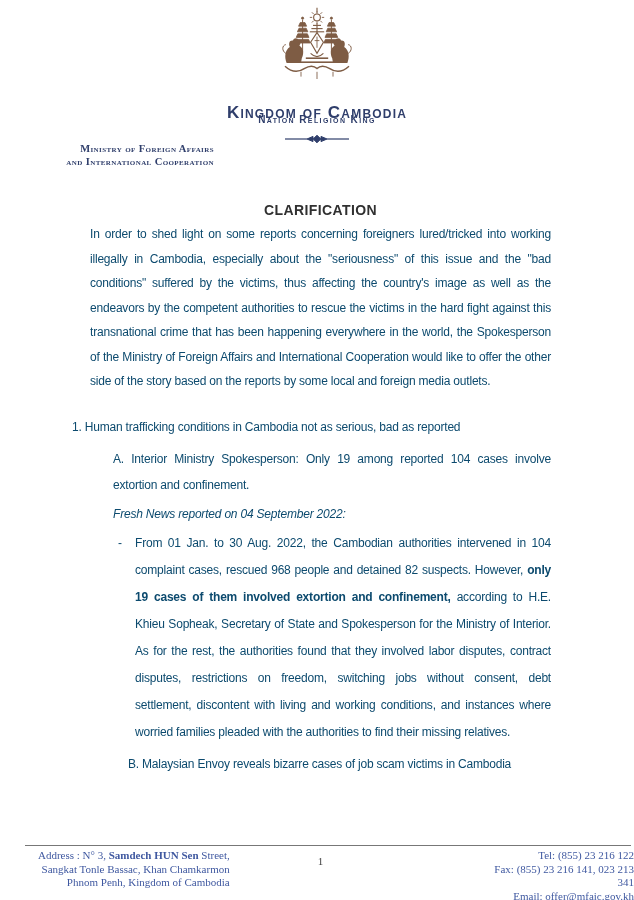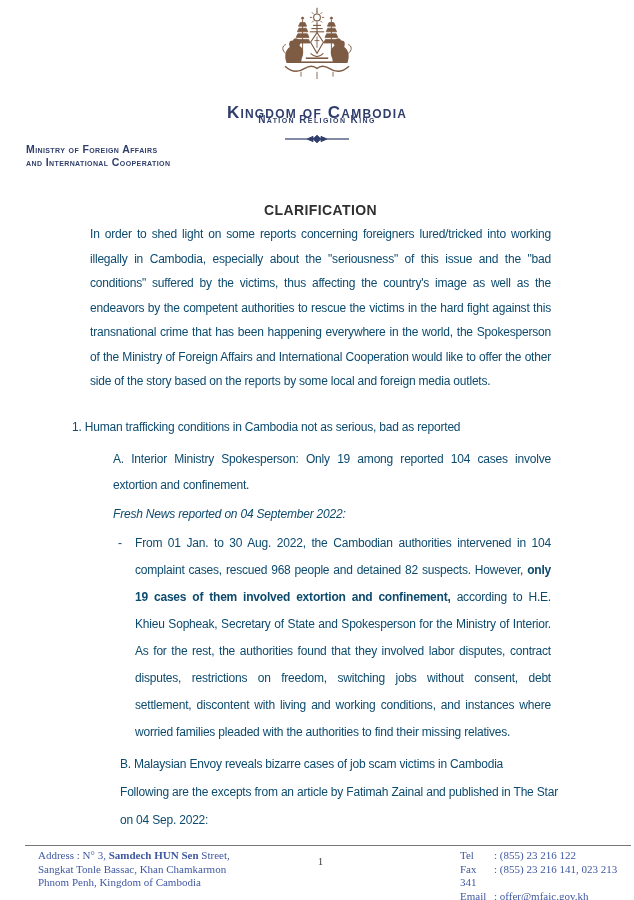--- a/index.html
+++ b/index.html
@@ -1,42 +1,42 @@
 <!DOCTYPE html>
 <html><head>
 <meta charset="utf-8">
 <style>
   html,body{margin:0;padding:0;background:#e8e8e8;}
   .page{
     position:relative;width:634px;height:900px;margin:0 auto;
     background:#ffffff;overflow:hidden;
     font-family:"Liberation Sans",sans-serif;color:#424242;
   }
-  .abs{position:absolute;}
+  .abs{position:absolute;text-align:right;}
   
   .crest{left:50%;top:7px;transform:translateX(-50%);}
   .kingdom{left:0;top:103px;width:634px;text-align:center;
     font-variant:small-caps;font-weight:bold;font-size:17px;letter-spacing:1.2px;color:#2f3e6b;}
   .motto{left:0;top:114px;width:634px;text-align:center;
     font-variant:small-caps;font-weight:bold;font-size:10px;letter-spacing:1.4px;color:#2f3e6b;}
   .ornament{left:50%;top:130px;transform:translateX(-50%);}
-  .ministry{left:26px;top:143px;width:188px;text-align:left;
+  .ministry{left:26px;top:143px;width:188px;text-align:right;
     font-variant:small-caps;font-weight:bold;font-size:10.5px;line-height:12.5px;
-    letter-spacing:0.4px;color:#2f3e6b;}
+    letter-spacing:0.4px;color:#2f3e6b;font-family:Liberation Serif, serif;}
   
   .doc-title{left:90px;top:202px;width:461px;text-align:center;
     font-weight:bold;font-size:14px;letter-spacing:0.4px;color:#303030;}
   .para{font-size:12px;letter-spacing:-0.2px;text-align:justify;color:#0c4a6e;}
   .intro{left:90px;top:222px;width:461px;line-height:24.5px;}
   .sec1{left:72px;top:419px;width:461px;line-height:16px;text-align:left;}
   .item-a{left:113px;top:446px;width:438px;line-height:26px;}
   .source{left:113px;top:506px;width:438px;line-height:16px;text-align:left;font-style:italic;}
   .dash-item{left:135px;top:530px;width:416px;line-height:27px;}
   .dash-mark{position:absolute;left:-17px;top:0;}
-  .item-b{left:120px;top:750px;width:438px;line-height:28px;}
+  .item-b{left:128px;top:750px;width:438px;line-height:28px;}
   .item-b p{margin:0;}
   
   .foot-rule{left:25px;top:845px;width:606px;border-top:1.6px solid #777;height:0;}
   .foot-addr{left:38px;top:849px;font-family:"Liberation Serif",serif;
     font-size:11px;line-height:13.5px;color:#3f58a0;}
   .foot-page{left:90px;top:855px;width:461px;text-align:center;
     font-family:"Liberation Serif",serif;font-size:11px;color:#444;}
   .foot-contacts{left:460px;top:849px;font-family:"Liberation Serif",serif;
     font-size:11px;line-height:13.5px;color:#3f58a0;}
   .foot-row span.lbl{display:inline-block;width:34px;}
@@ -143,21 +143,20 @@
 
   <div class="abs para source">Fresh News reported on 04 September 2022:</div>
 
   <div class="abs para dash-item">
     <span class="dash-mark">-</span>
     <span>From 01 Jan. to 30 Aug. 2022, the Cambodian authorities intervened in 104 complaint cases, rescued 968 people and detained 82 suspects. However, </span><b>only 19 cases of them involved extortion and confinement,</b><span> according to H.E. Khieu Sopheak, Secretary of State and Spokesperson for the Ministry of Interior. As for the rest, the authorities found that they involved labor disputes, contract disputes, restrictions on freedom, switching jobs without consent, debt settlement, discontent with living and working conditions, and instances where worried families pleaded with the authorities to find their missing relatives.</span>
   </div>
 
   <div class="abs para item-b">
     <p>B. Malaysian Envoy reveals bizarre cases of job scam victims in Cambodia</p>
-    <p>Following are the excepts from an article by Fatimah Zainal and published in The Star on 04 Sep. 2022:</p>
   </div>
 
   <div class="abs foot-rule"></div>
 
   <div class="abs foot-addr">
     <div><span>Address : N° 3, </span><b>Samdech HUN Sen</b><span> Street,</span></div>
     <div>Sangkat Tonle Bassac, Khan Chamkarmon</div>
     <div>Phnom Penh, Kingdom of Cambodia</div>
   </div>
 

